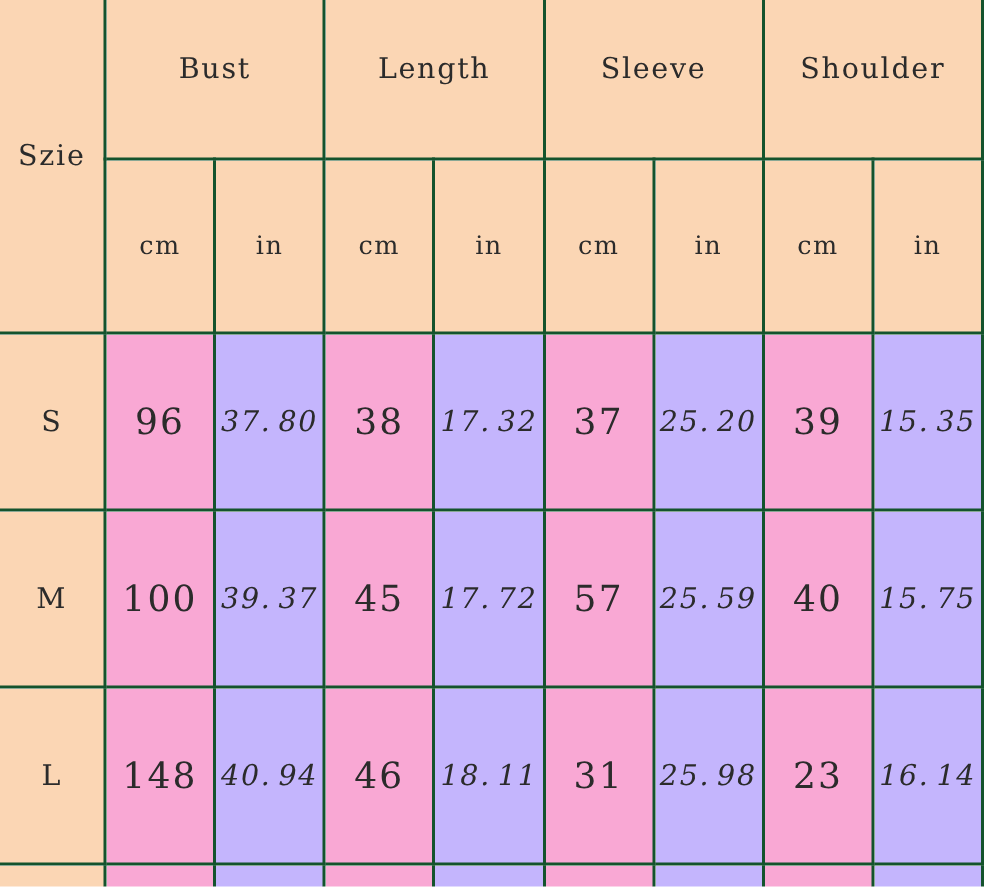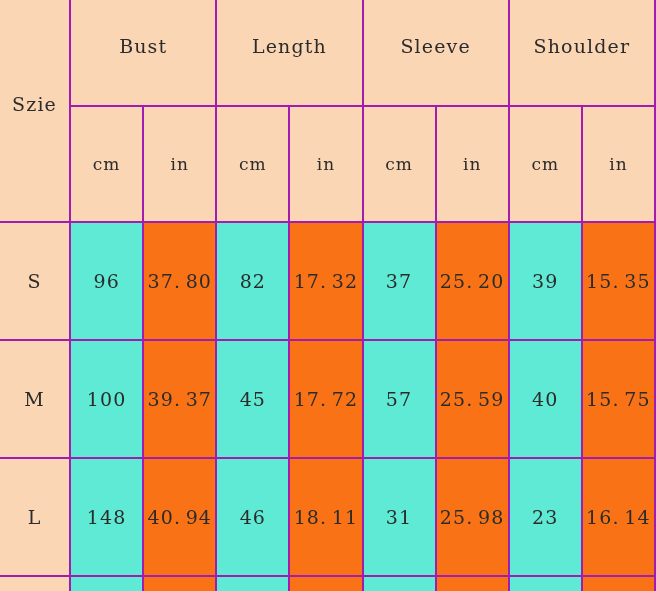--- a/index.html
+++ b/index.html
@@ -26,21 +26,21 @@
     table-layout: fixed;
     width: 656px;
     
     position: absolute;
     left: 0;
     top: -13px;
   }
 
   table.chart td,
   table.chart th {
-    border: 2px solid #a21caf;
+    border: 2px solid #14532d;
     padding: 0;
     margin: 0;
     text-align: center;
     vertical-align: middle;
     font-weight: normal;
     color: #2b2b2b;
     letter-spacing: 0.06em;
     overflow: hidden;
     white-space: nowrap;
   }
@@ -77,26 +77,27 @@
     letter-spacing: 0.12em;
   }
 
   
   .row-body { height: 118px; }
   .cell-label {
     background: #fbd6b4;
     font-size: 19px;
   }
   .cell-cm {
-    background: #5eead4;
-    font-size: 19px;
+    background: #f9a8d4;
+    font-size: 24px;
   }
   .cell-in {
-    background: #f97316;
+    background: #c4b5fd;
     font-size: 19px;
+    font-style: italic;
   }
   
   .cell-in .dec { letter-spacing: 0.30em; }
 </style>
 </head>
 <body>
 
 <div id="size-chart">
   <table class="chart">
     <colgroup>
@@ -127,21 +128,21 @@
         <th class="cell-unit">in</th>
         <th class="cell-unit">cm</th>
         <th class="cell-unit">in</th>
       </tr>
     </thead>
     <tbody>
       <tr class="row-body">
         <td class="cell-label">S</td>
         <td class="cell-cm">96</td>
         <td class="cell-in">37<span class="dec">.</span>80</td>
-        <td class="cell-cm">82</td>
+        <td class="cell-cm">38</td>
         <td class="cell-in">17<span class="dec">.</span>32</td>
         <td class="cell-cm">37</td>
         <td class="cell-in">25<span class="dec">.</span>20</td>
         <td class="cell-cm">39</td>
         <td class="cell-in">15<span class="dec">.</span>35</td>
       </tr>
       <tr class="row-body">
         <td class="cell-label">M</td>
         <td class="cell-cm">100</td>
         <td class="cell-in">39<span class="dec">.</span>37</td>

